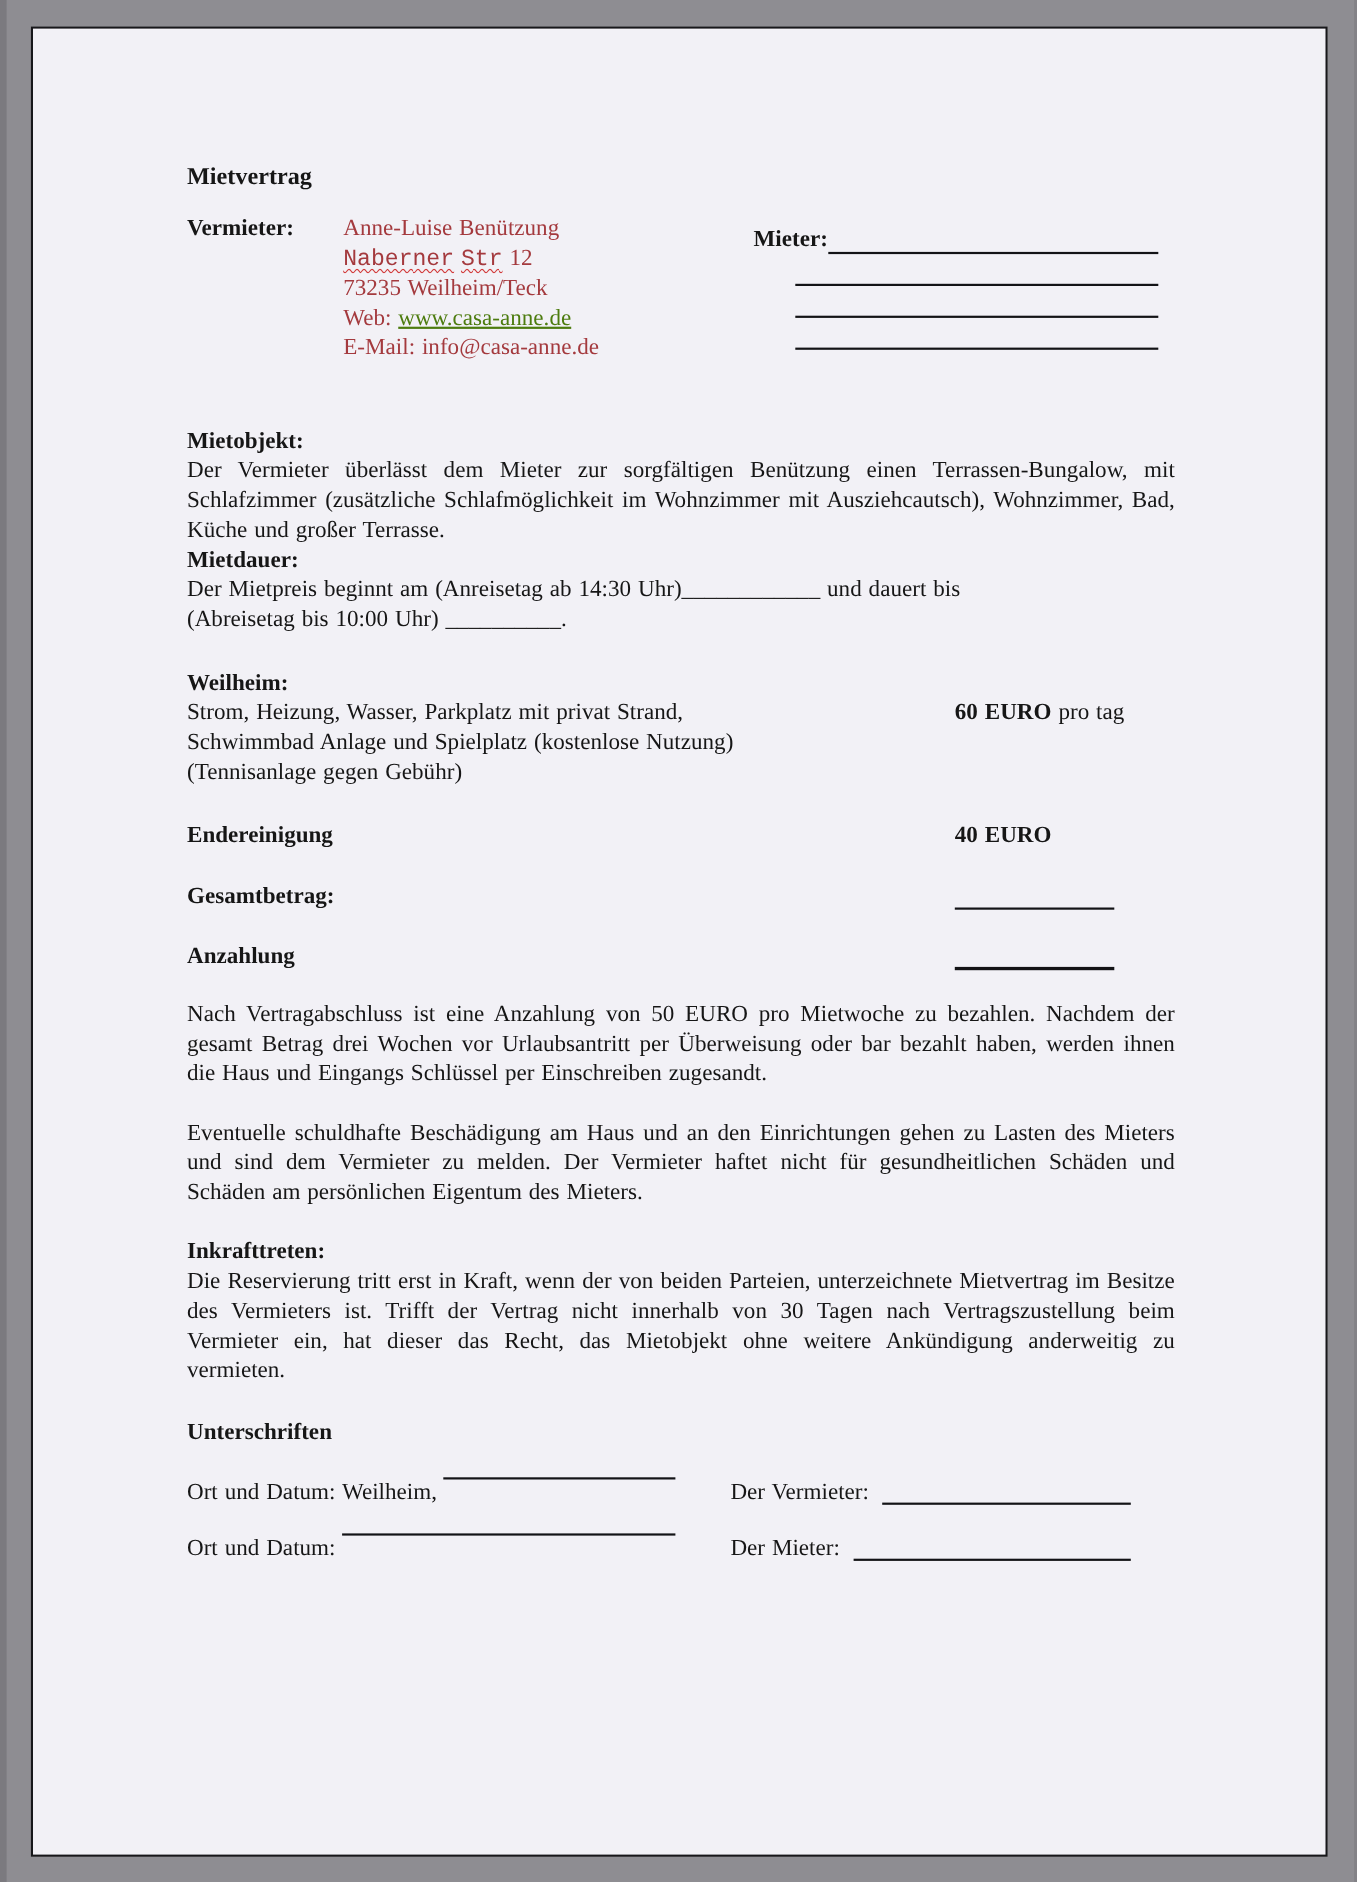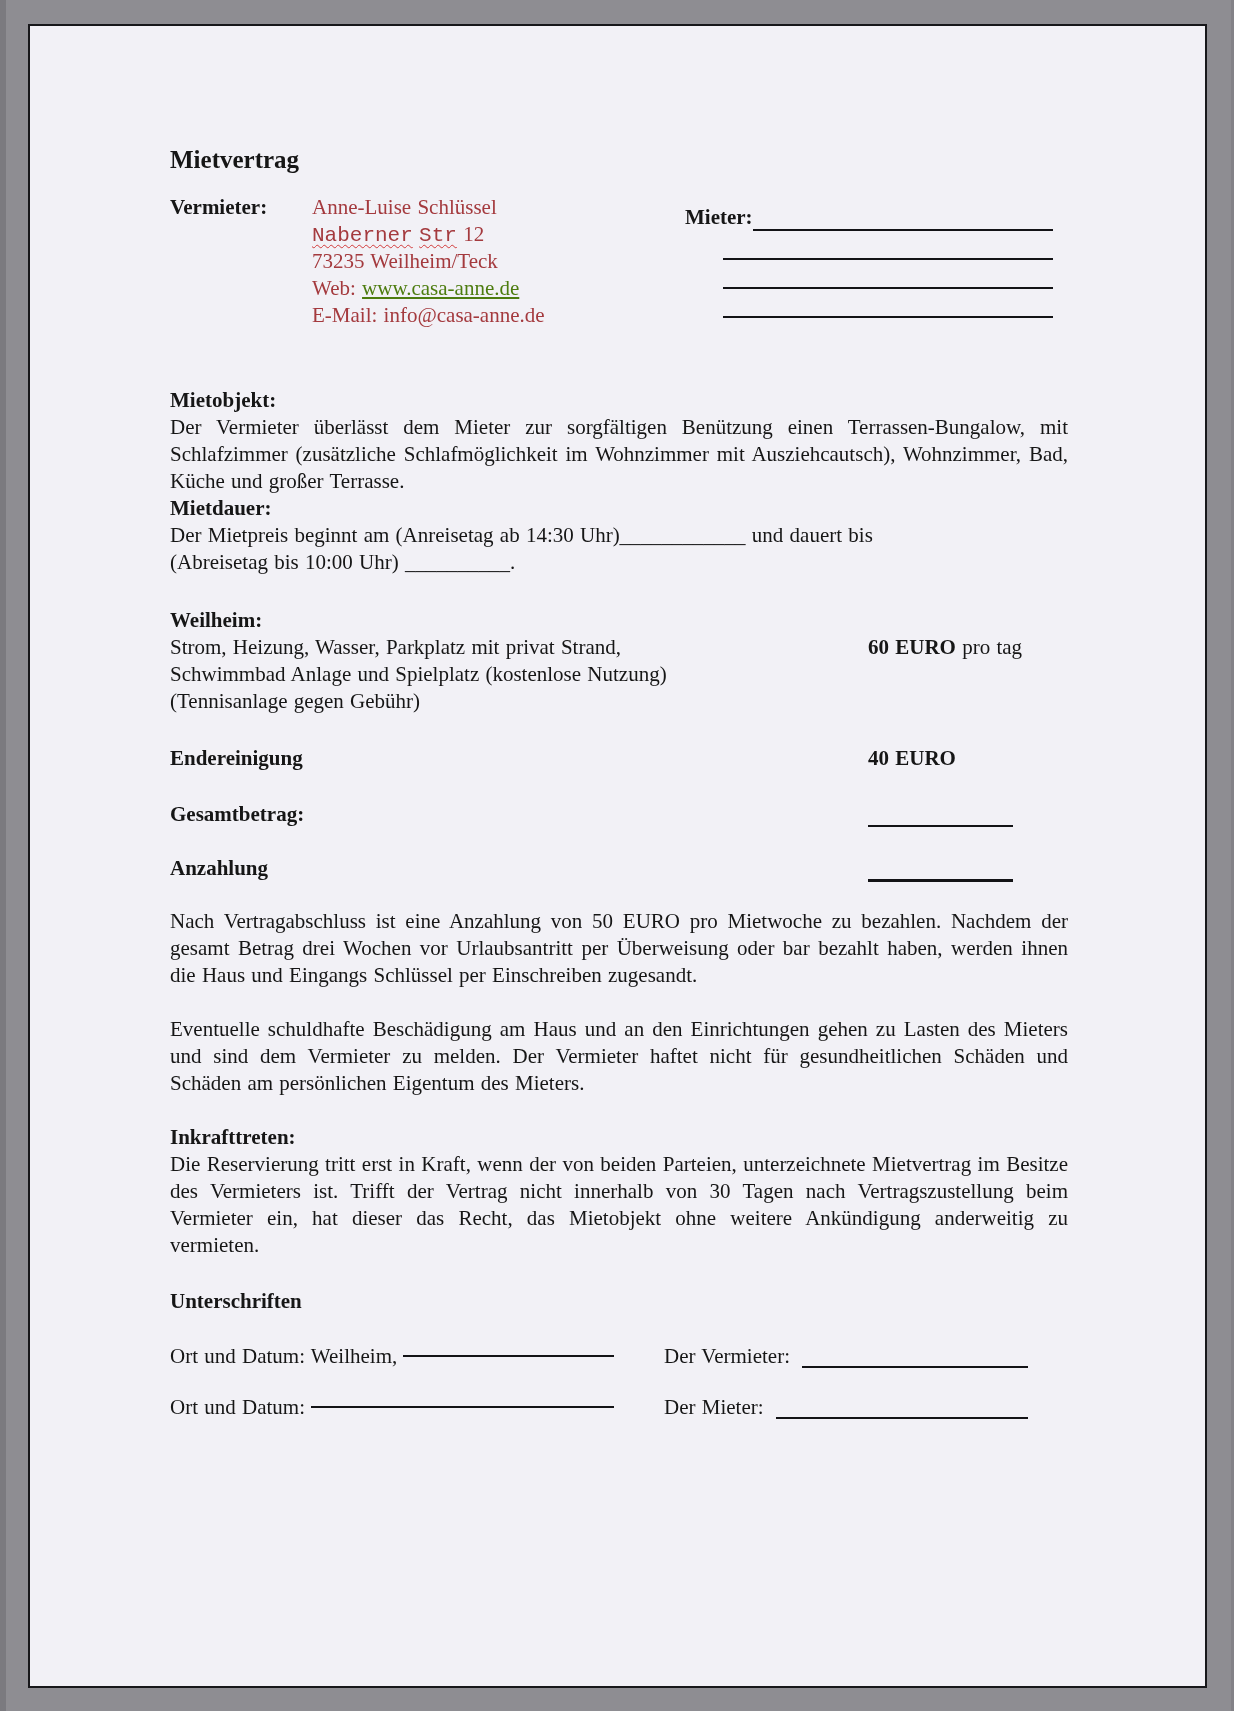--- a/index.html
+++ b/index.html
@@ -11,21 +11,21 @@
   .frame-edge-left{position:absolute;left:0;top:0;width:6px;height:100%;background:#7b7a7f;}
   .frame-edge-right{position:absolute;right:0;top:0;width:3px;height:100%;background:#838287;}
   .page{
     position:absolute;left:28px;top:24px;width:1175px;height:1660px;
     background:#f2f1f6;border:2px solid #17171a;
   }
   .content{
     position:absolute;left:140px;top:120px;width:898px;
     font-size:21px;line-height:27px;color:#161616;word-spacing:1px;
   }
-  .doc-title{font-size:25px;font-weight:bold;line-height:28px;}
+  .doc-title{font-size:22px;font-weight:bold;line-height:28px;}
   b,.bold{font-weight:bold;}
   .just{text-align:justify;}
 
   
   .header-row{position:relative;margin-top:20px;height:135px;}
   .landlord-label{position:absolute;left:0;top:0;font-weight:bold;}
   .landlord-block{position:absolute;left:142px;top:0;color:#a43a3e;}
   .landlord-block div{height:27px;}
   .wavy{text-decoration:underline;text-decoration-style:wavy;text-decoration-color:#d23a3a;text-decoration-thickness:1px;text-underline-offset:3px;font-family:Liberation Mono, monospace;}
   .weblink{color:#4d7c0f;text-decoration:underline;}
@@ -35,21 +35,21 @@
   .fill-line{flex:1;border-bottom:2px solid #131316;}
   .tenant-line{margin-left:70px;height:27px;border-bottom:2px solid #131316;}
 
   .sec-head{font-weight:bold;}
   .row{position:relative;}
   .right-col{position:absolute;left:698px;top:0;white-space:nowrap;}
   .amount-line{position:absolute;left:698px;top:2px;width:145px;height:22px;border-bottom:2px solid #131316;}
   .amount-line.thick{border-bottom-width:3px;}
 
   .sig-row{position:relative;height:27px;}
-  .sig-left{position:absolute;left:0;top:0;width:444px;display:flex;align-items:center;}
+  .sig-left{position:absolute;left:0;top:0;width:444px;display:flex;align-items:flex-start;}
   .sig-right{position:absolute;left:494px;top:0;width:364px;display:flex;align-items:flex-end;gap:12px;}
   .sig-text{line-height:27px;white-space:pre;}
   .sig-line{flex:1;border-bottom:2px solid #131316;margin-bottom:2px;}
 
   .mt-mietobjekt{margin-top:58px;}
   .mt-mietdauer{}
   .mt-mietpreis{margin-top:31px;}
   .mt-endereinigung{margin-top:30px;}
   .mt-gesamtbetrag{margin-top:29px;}
   .mt-anzahlung{margin-top:27px;}
@@ -67,21 +67,21 @@
 <div class="frame-edge-right"></div>
 
 <div class="page">
   <div class="content">
 
     <div class="doc-title">Mietvertrag</div>
 
     <div class="header-row">
       <span class="landlord-label">Vermieter:</span>
       <div class="landlord-block">
-        <div>Anne-Luise Schlüssel</div>
+        <div>Anne-Luise Benützung</div>
         <div><span class="wavy">Naberner</span> <span class="wavy">Str</span><span> 12</span></div>
         <div>73235 Weilheim/Teck</div>
         <div><span>Web: </span><span class="weblink">www.casa-anne.de</span></div>
         <div>E-Mail: info@casa-anne.de</div>
       </div>
       <div class="tenant-block">
         <div class="tenant-line1">
           <span class="lbl">Mieter:</span>
           <span class="fill-line"></span>
         </div>

